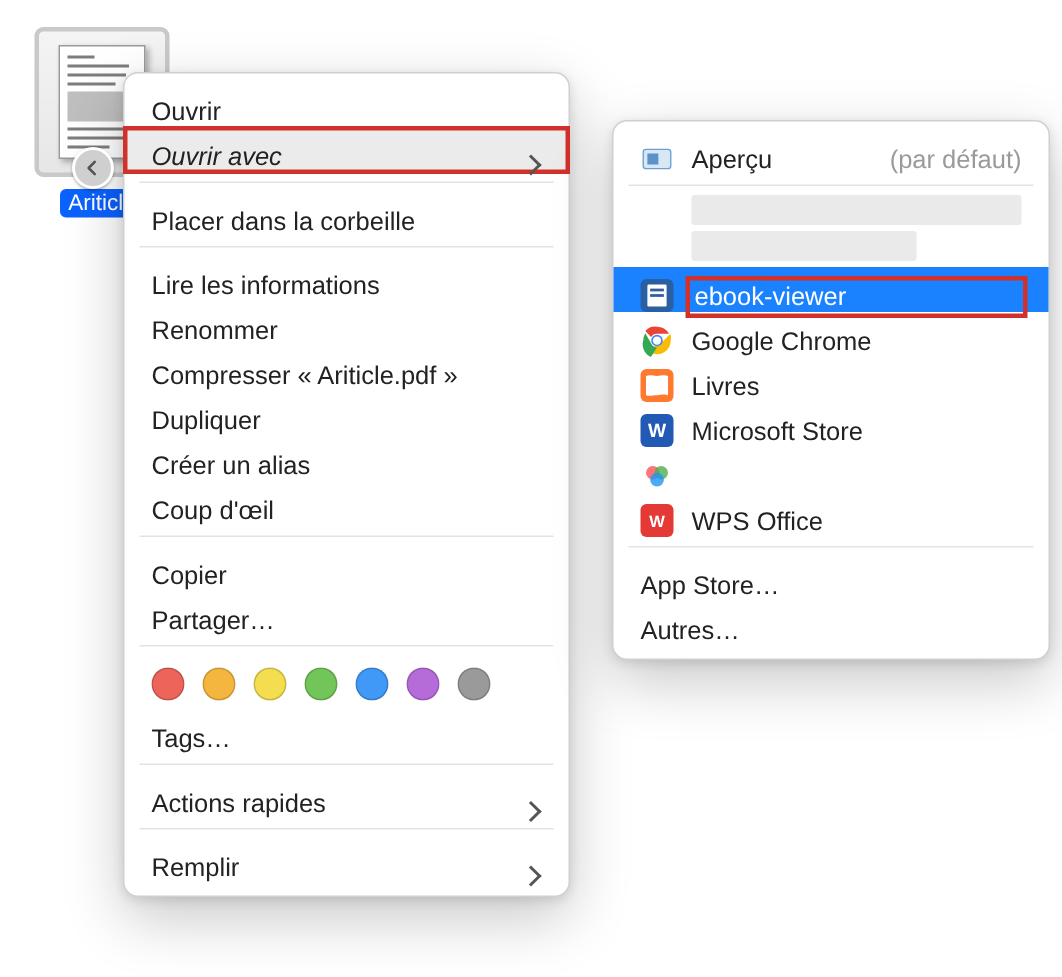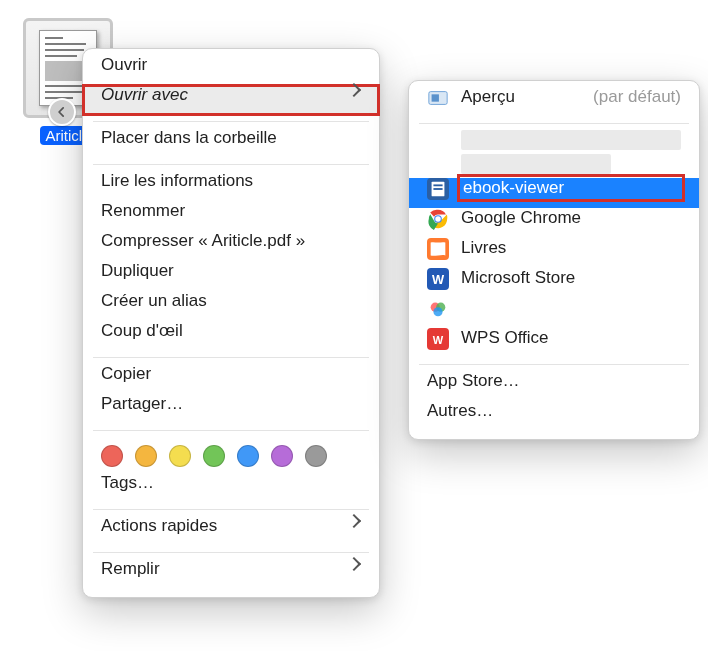--- a/index.html
+++ b/index.html
@@ -94,21 +94,21 @@
     top: 48px;
     width: 298px;
   }
   .menu.secondary {
     left: 408px;
     top: 80px;
     width: 292px;
   }
   .menu-item {
     display: flex;
-    align-items: flex-start;
+    align-items: flex-end;
     height: 30px;
     padding: 0 18px 0 18px;
     cursor: default;
     white-space: nowrap;
     position: relative;
   }
   .menu-item .label { flex: 1; }
   .menu-item.has-arrow::after {
     content: "";
     width: 8px; height: 8px;

